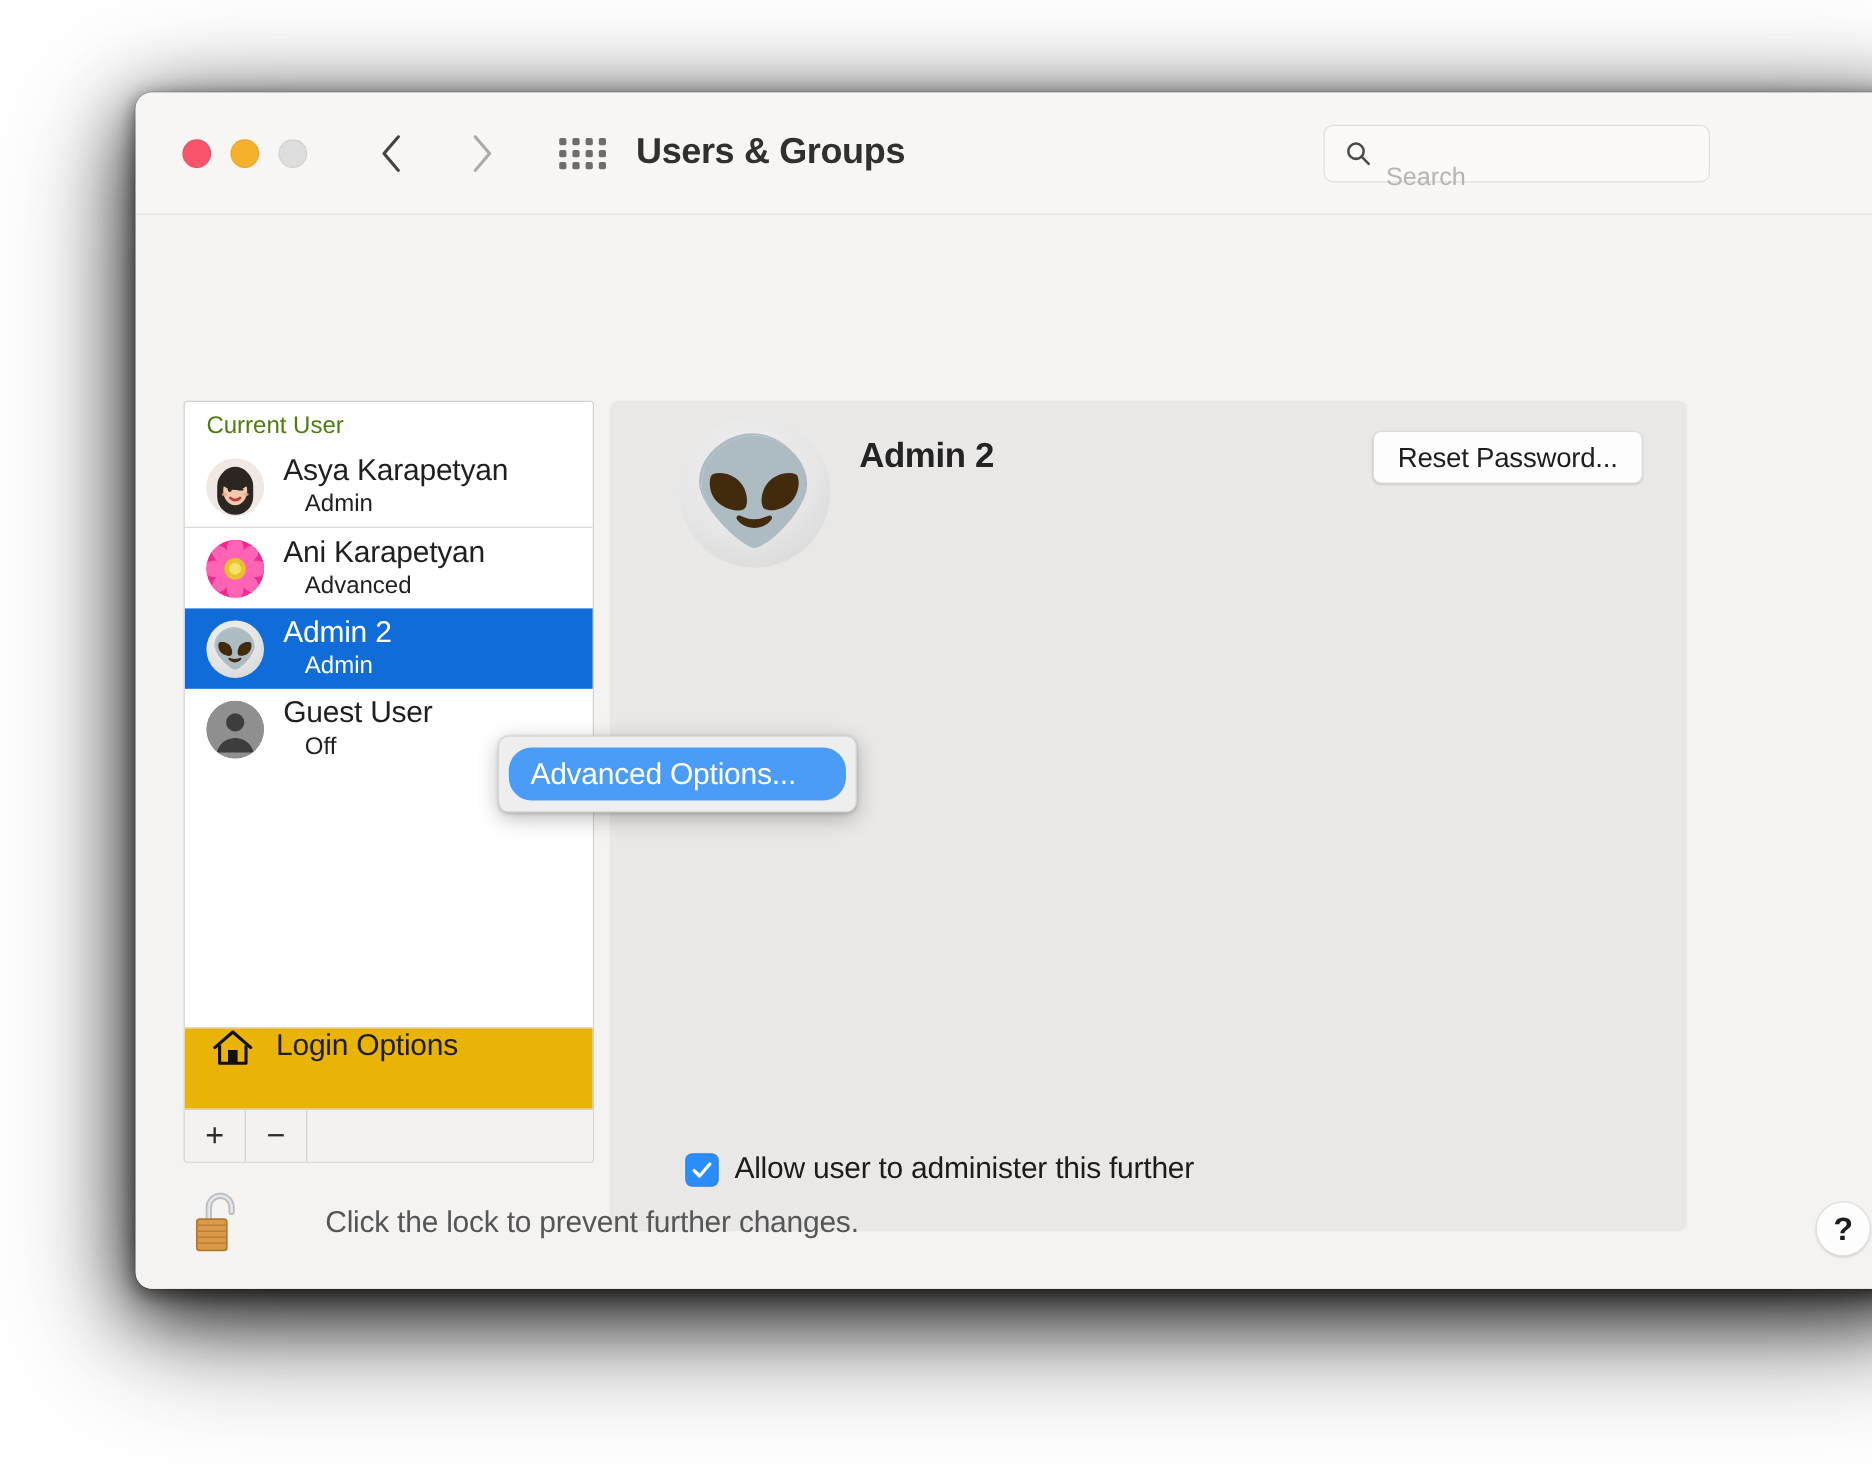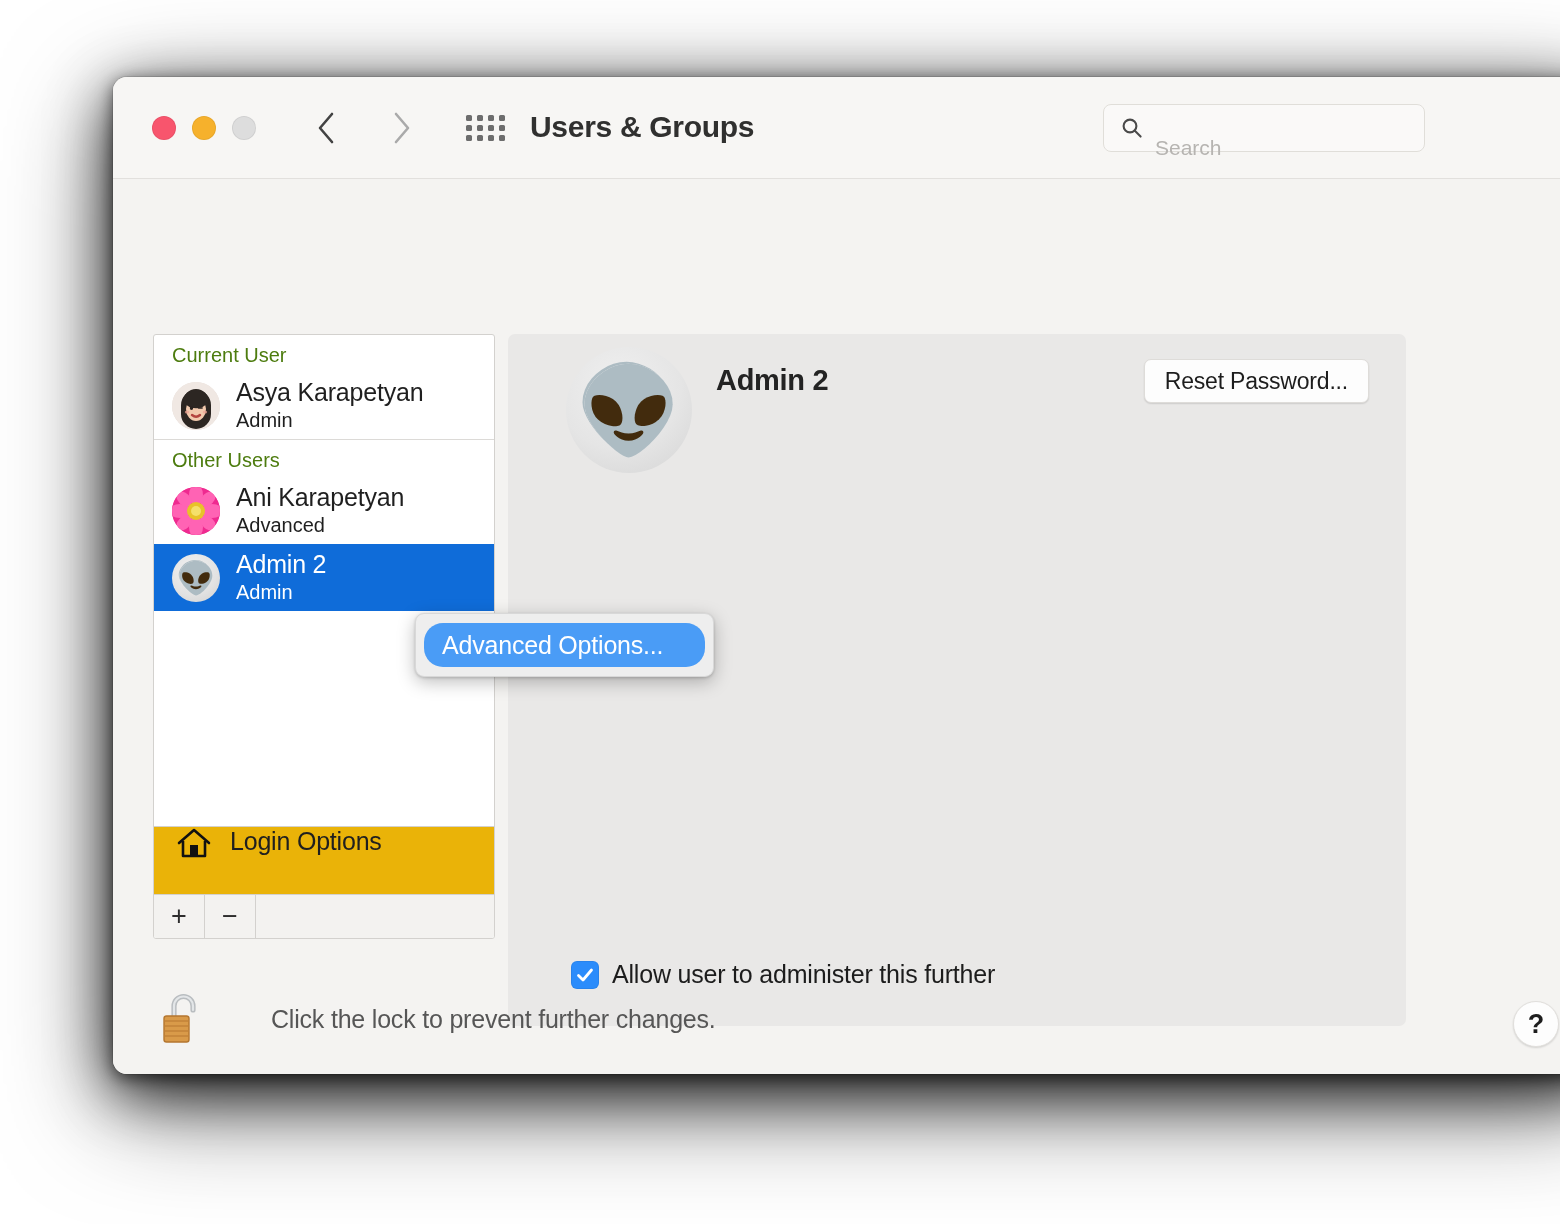--- a/index.html
+++ b/index.html
@@ -181,20 +181,21 @@
     font-size: 25px;
     color: #1f1f1f;
     line-height: 1.08;
     letter-spacing: -0.2px;
   }
   .urole {
     font-size: 20px;
     color: #1f1f1f;
     line-height: 1.2;
     margin-top: 2px;
+    margin-left: 18px;
   }
   .selected .uname, .selected .urole { color: #ffffff; }
 
   #list-filler { height: 215px; background: #fff; }
 
   #login-options-sep { height: 1px; background: #d3d1ce; }
   #login-options {
     display: flex;
     align-items: flex-start;
     height: 67px;
@@ -435,21 +436,20 @@
           </svg>
         </div>
         <div class="userinfo">
           <span class="uname">Asya Karapetyan</span>
           <span class="urole">Admin</span>
         </div>
       </div>
 
       <div class="sep"></div>
 
-      <div class="section-label">Other Users</div>
 
       <div class="userrow">
         <div class="avatar av-ani">
           <svg width="48" height="48" viewBox="0 0 48 48">
             <circle cx="24" cy="24" r="24" fill="#ef2a90"></circle>
             <g fill="#ff63b4">
               <ellipse cx="24" cy="8" rx="7" ry="11"></ellipse>
               <ellipse cx="24" cy="40" rx="7" ry="11"></ellipse>
               <ellipse cx="8" cy="24" rx="11" ry="7"></ellipse>
               <ellipse cx="40" cy="24" rx="11" ry="7"></ellipse>
@@ -471,20 +471,33 @@
       <div class="userrow selected">
         <div class="avatar av-admin2">
           <span style="font-size:32px;line-height:1;">👽</span>
         </div>
         <div class="userinfo">
           <span class="uname">Admin 2</span>
           <span class="urole">Admin</span>
         </div>
       </div>
 
+      <div class="userrow">
+        <div class="avatar av-guest">
+          <svg width="48" height="48" viewBox="0 0 48 48">
+            <circle cx="24" cy="24" r="24" fill="#8f8f8f"></circle>
+            <circle cx="24" cy="18" r="7.6" fill="#3d3d3d"></circle>
+            <path d="M8.5 43c2.6-8 8.6-12 15.5-12s12.9 4 15.5 12z" fill="#3d3d3d"></path>
+          </svg>
+        </div>
+        <div class="userinfo">
+          <span class="uname">Guest User</span>
+          <span class="urole">Off</span>
+        </div>
+      </div>
 
       <div id="list-filler"></div>
 
       <div id="login-options-sep"></div>
 
       <div id="login-options">
         <span id="home-icon">
           <svg width="36" height="32" viewBox="0 0 36 32">
             <polyline points="3,16 18,3 33,16" fill="none" stroke="#111" stroke-width="2.6" stroke-linejoin="round" stroke-linecap="round"></polyline>
             <polyline points="7,14 7,29 29,29 29,14" fill="none" stroke="#111" stroke-width="2.6" stroke-linejoin="round"></polyline>

